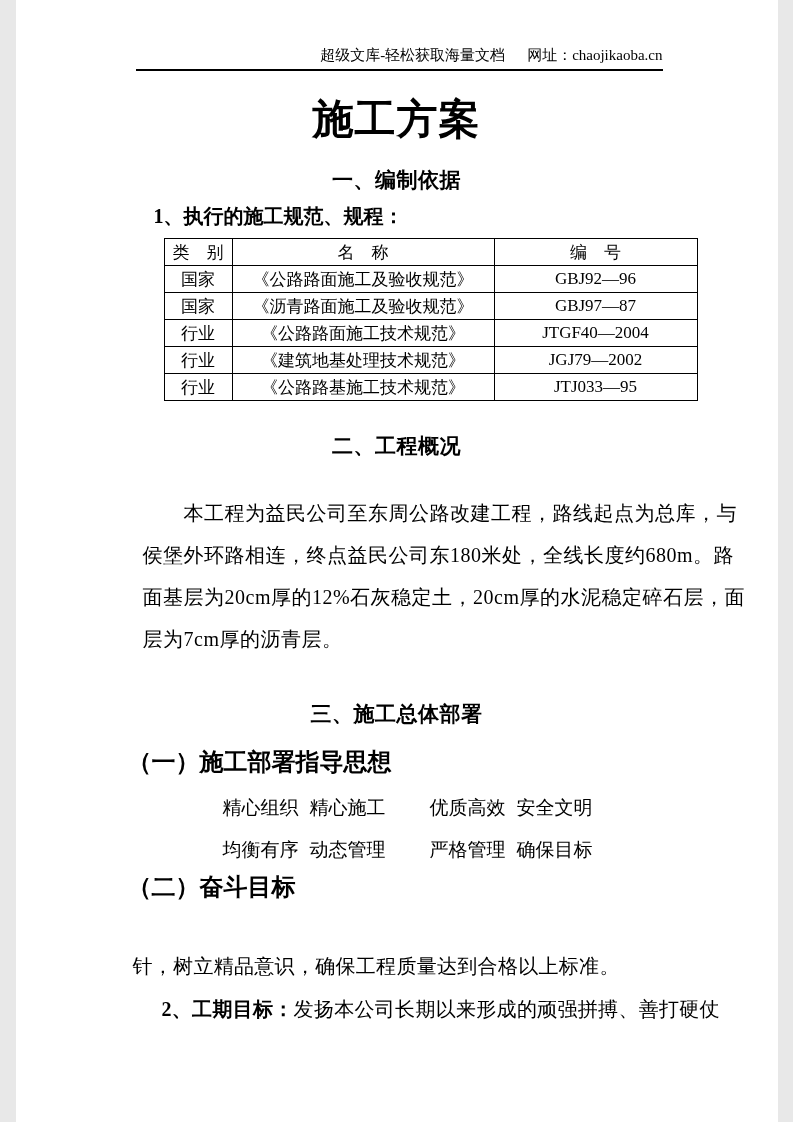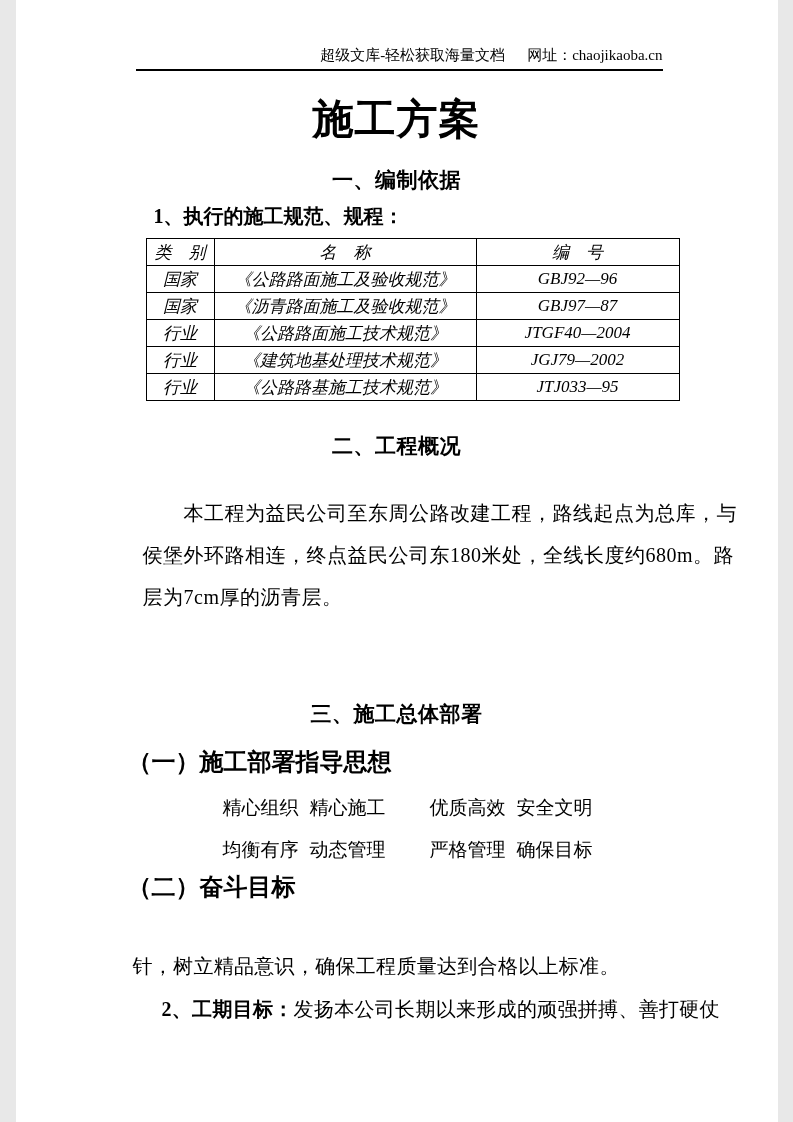--- a/index.html
+++ b/index.html
@@ -46,24 +46,23 @@
     font-weight:700;font-size:20px;white-space:nowrap;
   }
   .sub-heading2{
     position:absolute;left:112px;
     font-weight:700;font-size:24px;white-space:nowrap;
   }
   .sub-guiding{top:746px;}
   .sub-goals{top:871px;}
   
   .standards{
-    position:absolute;left:130px;top:238px;
+    position:absolute;left:148px;top:238px;
     border-collapse:collapse;table-layout:fixed;
     width:533px;
-    font-style:italic;
   }
   .standards th,.standards td{
     border:1.5px solid #000;
     height:26px;
     text-align:center;vertical-align:middle;
     font-size:17px;font-weight:normal;
     padding:0;overflow:hidden;white-space:nowrap;
   }
   .col-cat{width:68px;}
   .col-name{width:262px;}
@@ -147,20 +146,21 @@
       <td>JTJ033—95</td>
     </tr>
   </tbody>
     </table>
 
   <h2 class="sec-heading sec-overview">二、工程概况</h2>
 
   <div class="overview-para">
     <div class="pline first">本工程为益民公司至东周公路改建工程，路线起点为总库，与</div>
     <div class="pline">侯堡外环路相连，终点益民公司东180米处，全线长度约680m。路</div>
+    <div class="pline">面基层为20cm厚的12%石灰稳定土，20cm厚的水泥稳定碎石层，面</div>
     <div class="pline">层为7cm厚的沥青层。</div>
   </div>
 
   <h2 class="sec-heading sec-deployment">三、施工总体部署</h2>
 
   <div class="sub-heading2 sub-guiding">（一）施工部署指导思想</div>
 
   <div class="slogans">
     <div class="sline">
       <span class="w">精心组织</span><span class="g-small"></span><span class="w">精心施工</span><span class="g-big"></span><span class="w">优质高效</span><span class="g-small"></span><span class="w">安全文明</span>

